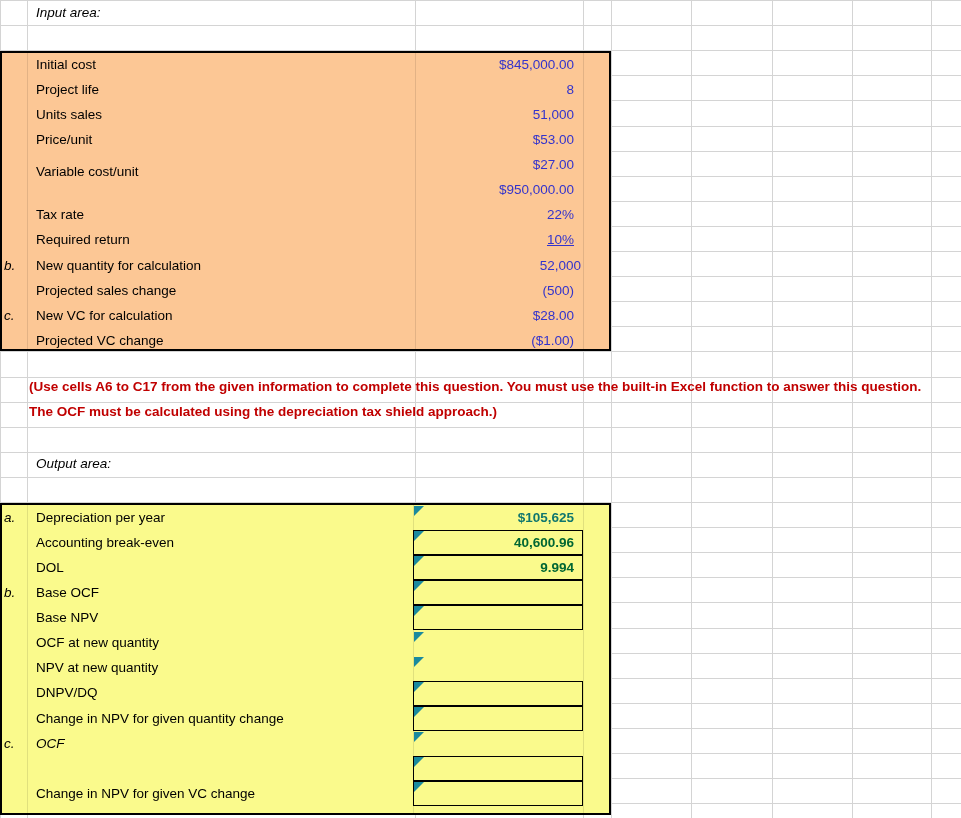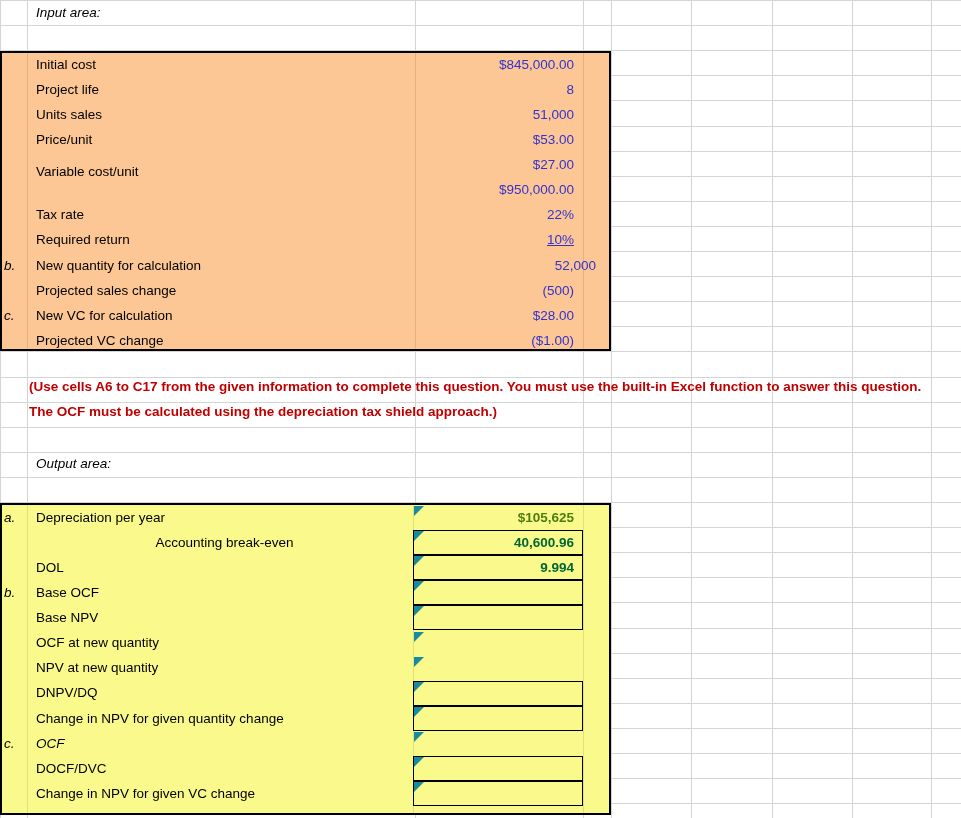--- a/index.html
+++ b/index.html
@@ -29,21 +29,21 @@
   .cell.right{justify-content:flex-end;}
   .cell.left{justify-content:flex-start;}
 
   .lbl{padding-left:9px;}
   .val{padding-right:9px;}
 
   .italic{font-style:italic;}
   .bold{font-weight:bold;}
 
   .blue{color:#3333cc;}
-  .darkred{color:#4d7c0f;}
+  .darkred{color:#0f766e;}
   .green{color:#006633;}
   .black{color:#000000;}
 
   .idx{
     position:absolute;
     display:flex;align-items:center;justify-content:flex-start;
     padding-left:4px;
     font-style:italic;
     box-sizing:border-box;
     line-height:1;
@@ -188,21 +188,21 @@
     <div class="cell left black" style="left: 27px; top: 227.7px; width: 388px; height: 25.1px;">
       <span class="lbl">Required return</span>
     </div>
     <div class="cell right blue" style="left: 415px; top: 227.7px; width: 168px; height: 25.1px; text-decoration: underline;">
       <span class="val">10%</span>
     </div>
     <div class="idx" style="left: 0px; top: 252.8px; width: 27px; height: 25.1px;">b.</div>
     <div class="cell left black" style="left: 27px; top: 252.8px; width: 388px; height: 25.1px;">
       <span class="lbl">New quantity for calculation</span>
     </div>
-    <div class="cell right blue" style="left: 437px; top: 252.8px; width: 168px; height: 25.1px;">
+    <div class="cell right blue" style="left: 422px; top: 252.8px; width: 168px; height: 25.1px;">
       <span class="val">52,000</span>
     </div>
     <div class="cell left black" style="left: 27px; top: 277.9px; width: 388px; height: 25.1px;">
       <span class="lbl">Projected sales change</span>
     </div>
     <div class="cell right blue" style="left: 415px; top: 277.9px; width: 168px; height: 25.1px;">
       <span class="val">(500)</span>
     </div>
     <div class="idx" style="left: 0px; top: 303px; width: 27px; height: 25.1px;">c.</div>
     <div class="cell left black" style="left: 27px; top: 303px; width: 388px; height: 25.1px;">
@@ -222,21 +222,21 @@
     <div class="inner-v" style="left: 413px; top: 503px; height: 312px;"></div>
     <div class="inner-v" style="left: 583px; top: 503px; height: 312px;"></div>
     <div class="idx" style="left: 0px; top: 505px; width: 27px; height: 25.1px;">a.</div>
     <div class="cell left black" style="left: 27px; top: 505px; width: 386px; height: 25.1px;">
       <span class="lbl">Depreciation per year</span>
     </div>
     <div class="cell right darkred bold" style="left: 413px; top: 505px; width: 170px; height: 25.1px;">
       <span class="val">$105,625</span>
     </div>
     <div class="comment-marker" style="left: 414px; top: 506px;"></div>
-    <div class="cell left black" style="left: 27px; top: 530.1px; width: 386px; height: 25.1px; justify-content: center;">
+    <div class="cell left black" style="left: 27px; top: 530.1px; width: 386px; height: 25.1px;">
       <span class="lbl">Accounting break-even</span>
     </div>
     <div class="answer-box" style="left: 413px; top: 530.1px; width: 170px; height: 25.1px;"></div>
     <div class="cell right green bold" style="left: 413px; top: 530.1px; width: 170px; height: 25.1px;">
       <span class="val">40,600.96</span>
     </div>
     <div class="comment-marker" style="left: 414px; top: 531.1px;"></div>
     <div class="cell left black" style="left: 27px; top: 555.2px; width: 386px; height: 25.1px;">
       <span class="lbl">DOL</span>
     </div>
@@ -293,23 +293,20 @@
     </div>
     <div class="comment-marker" style="left: 414px; top: 706.8px;"></div>
     <div class="idx" style="left: 0px; top: 730.9px; width: 27px; height: 25.1px;">c.</div>
     <div class="cell left black" style="left: 27px; top: 730.9px; width: 386px; height: 25.1px; font-style: italic;">
       <span class="lbl">OCF</span>
     </div>
     <div class="cell right green bold" style="left: 413px; top: 730.9px; width: 170px; height: 25.1px;">
       <span class="val"></span>
     </div>
     <div class="comment-marker" style="left: 414px; top: 731.9px;"></div>
-    <div class="cell left black" style="left: 27px; top: 756px; width: 386px; height: 25.1px;">
-      <span class="lbl">DOCF/DVC</span>
-    </div>
     <div class="answer-box" style="left: 413px; top: 756px; width: 170px; height: 25.1px;"></div>
     <div class="cell right green bold" style="left: 413px; top: 756px; width: 170px; height: 25.1px;">
       <span class="val"></span>
     </div>
     <div class="comment-marker" style="left: 414px; top: 757px;"></div>
     <div class="cell left black" style="left: 27px; top: 781.1px; width: 386px; height: 25.1px;">
       <span class="lbl">Change in NPV for given VC change</span>
     </div>
     <div class="answer-box" style="left: 413px; top: 781.1px; width: 170px; height: 25.1px;"></div>
     <div class="cell right green bold" style="left: 413px; top: 781.1px; width: 170px; height: 25.1px;">

